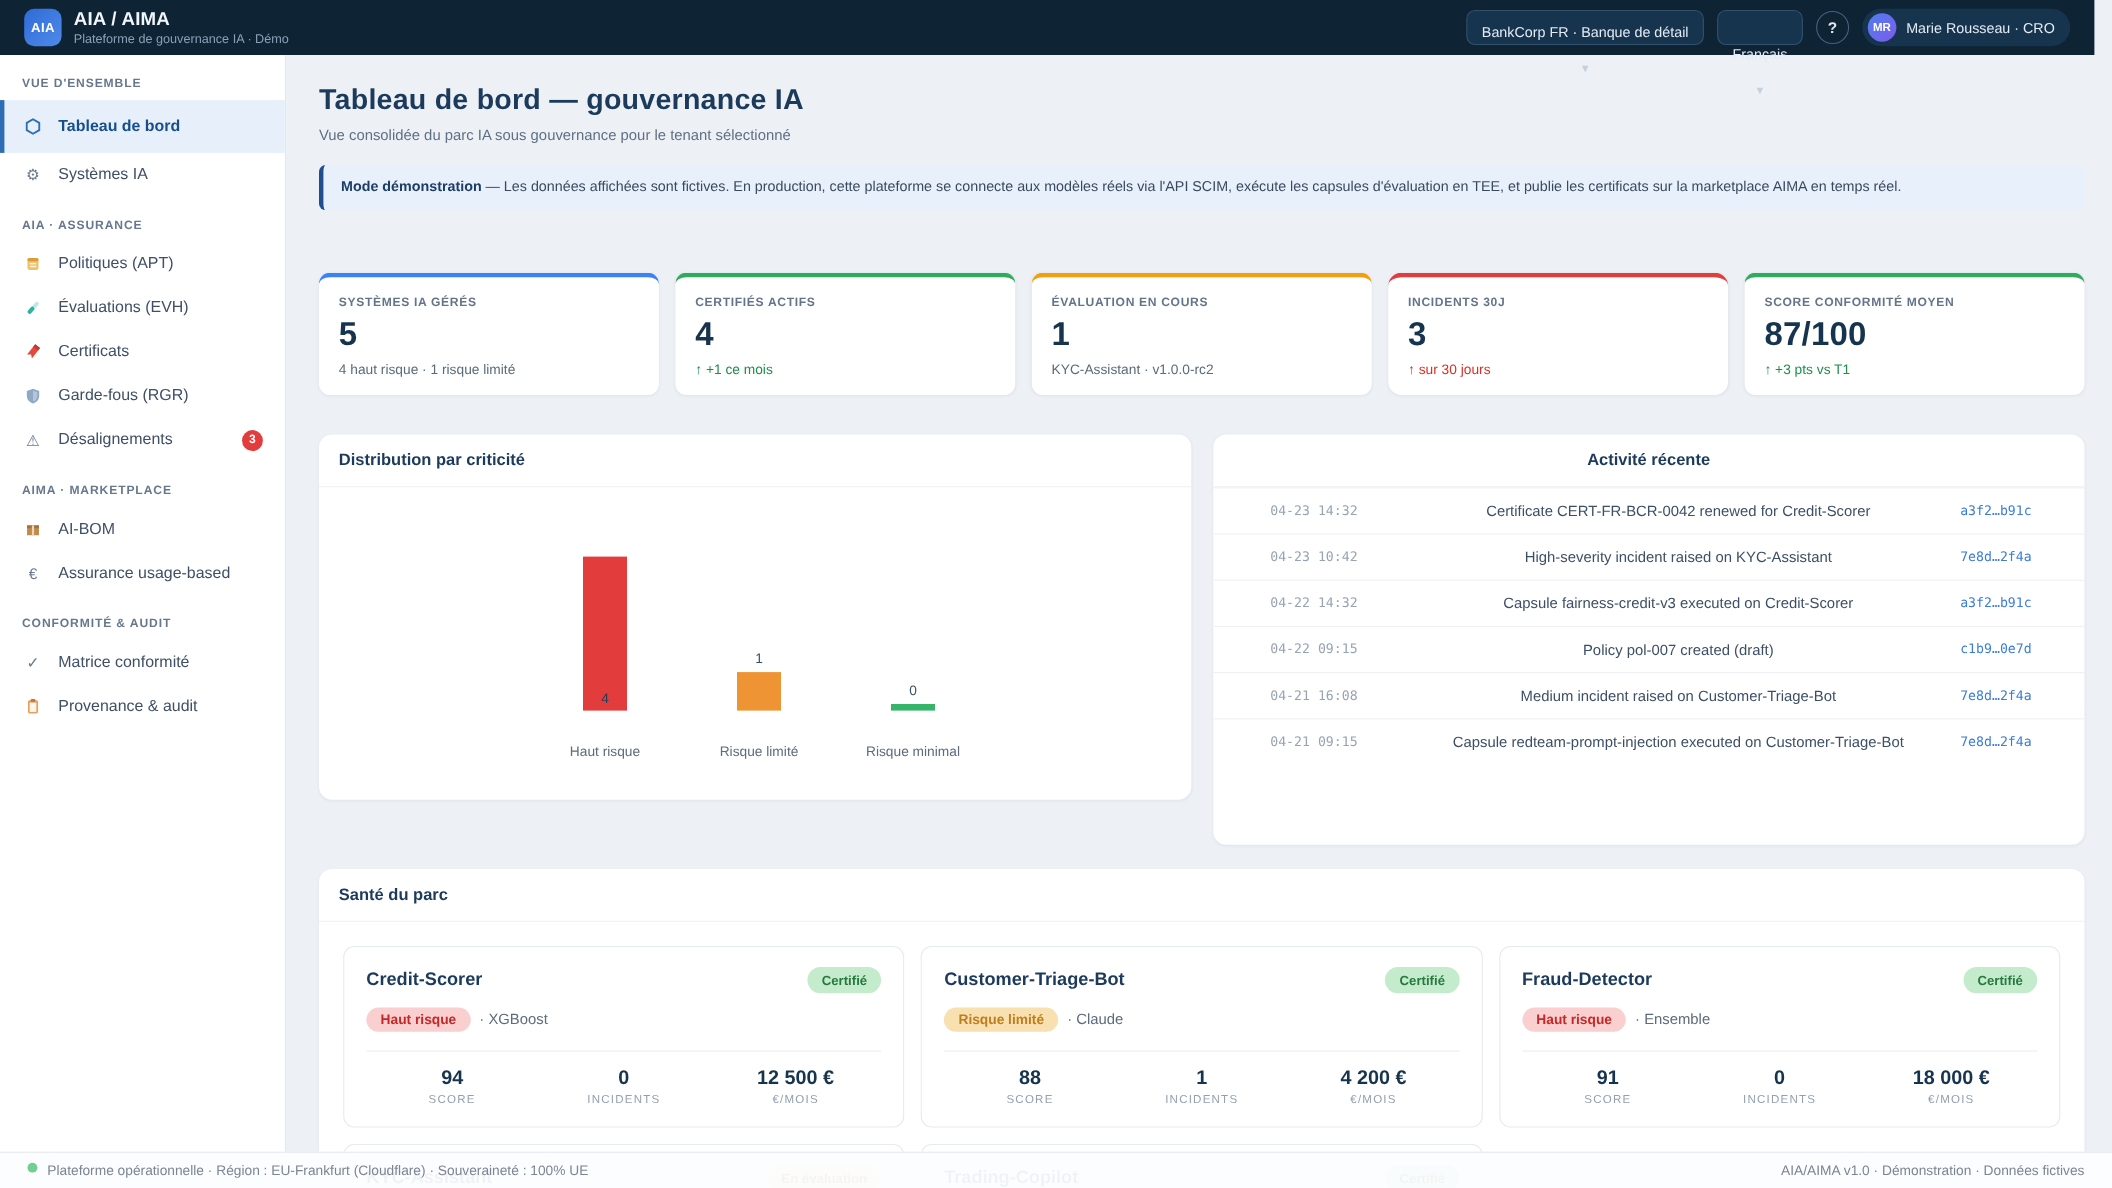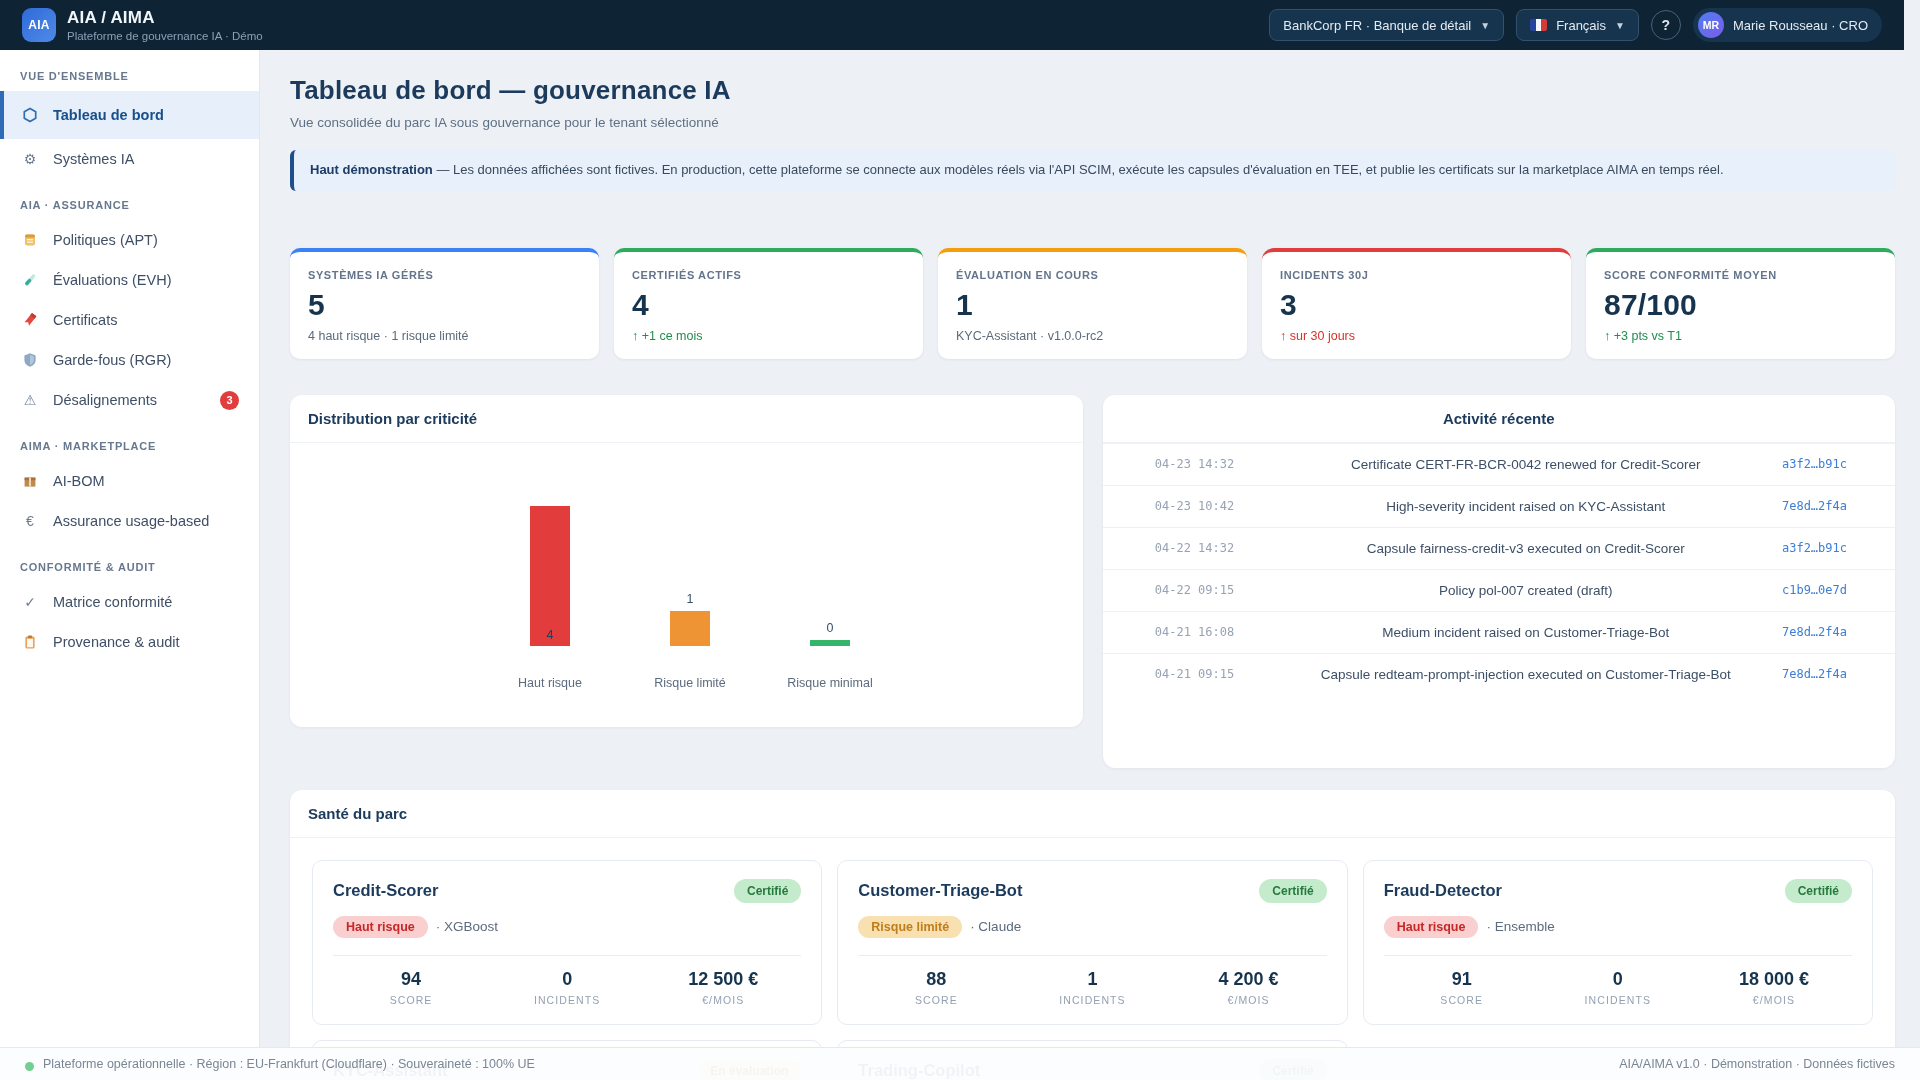--- a/index.html
+++ b/index.html
@@ -6,21 +6,21 @@
   body{background:#edf1f6;font-family:"Liberation Sans",sans-serif;}
   .app{position:relative;width:1920px;height:1080px;overflow:hidden;background:#edf1f6;}
 
   
   .topbar{position:absolute;top:0;left:0;right:16px;height:50px;background:#0e2334;display:flex;align-items:center;justify-content:space-between;padding:0 22px;box-sizing:border-box;z-index:40;}
   .brand{display:flex;align-items:center;gap:11px;}
   .logo{width:34px;height:34px;border-radius:9px;background:linear-gradient(135deg,#2f6bd8,#4f8ae8);color:#fff;font-weight:bold;font-size:12px;display:flex;align-items:center;justify-content:center;letter-spacing:.3px;}
   .brand-title{color:#f2f6fa;font-size:17px;font-weight:bold;letter-spacing:.2px;}
   .brand-sub{color:#8ba0b5;font-size:11.5px;margin-top:2px;}
   .top-actions{display:flex;align-items:center;gap:12px;}
-  .select{display:flex;align-items:center;gap:9px;background:#17344e;border:1px solid #33516d;border-radius:8px;color:#e3ebf3;font-size:13px;height:32px;padding:12px 13px;font-family:inherit;cursor:pointer;}
+  .select{display:flex;align-items:center;gap:20px;background:#17344e;border:1px solid #33516d;border-radius:8px;color:#e3ebf3;font-size:13px;height:32px;padding:12px 13px;font-family:inherit;cursor:pointer;flex-direction:column;}
   .chev{font-size:10px;color:#c3d1de;}
   .flag{width:17px;height:12px;border-radius:2px;overflow:hidden;display:inline-flex;}
   .flag i{flex:1;}
   .flag i:nth-child(1){background:#27459c;}
   .flag i:nth-child(2){background:#f5f7fa;}
   .flag i:nth-child(3){background:#d33b3b;}
   .help{width:30px;height:30px;border-radius:50%;background:transparent;border:1.5px solid #47627e;color:#dfe8f1;font-size:14px;font-weight:bold;cursor:pointer;display:flex;align-items:center;justify-content:center;font-family:inherit;}
   .userpill{display:flex;align-items:center;gap:9px;background:#17344e;border-radius:17px;height:34px;padding:0 14px 0 5px;cursor:pointer;}
   .avatar{width:26px;height:26px;border-radius:50%;background:linear-gradient(135deg,#4f7df2,#7c5ce8);color:#fff;font-size:10.5px;font-weight:bold;display:flex;align-items:center;justify-content:center;}
   .username{color:#e4ebf3;font-size:13px;}
@@ -88,21 +88,21 @@
   .risk-pill.high{background:#f9cfd0;color:#c62828;}
   .risk-pill.limited{background:#f8e0b0;color:#bf7d1e;}
   .sys-model{font-size:13.5px;color:#5d6b7e;}
   .sys-divider{border-top:1px solid #e9edf2;margin:17px 0 13px;}
   .sys-stats{display:grid;grid-template-columns:repeat(3,1fr);text-align:center;}
   .stat-val{font-size:18px;font-weight:bold;color:#17344f;}
   .stat-label{margin-top:4px;font-size:10.5px;letter-spacing:1.1px;color:#93a0b2;}
 
   
   .statusbar{position:absolute;left:0;right:0;bottom:0;height:33px;background:rgba(252,253,254,.95);border-top:1px solid #e4e9ef;display:flex;align-items:center;justify-content:space-between;padding:0 25px;box-sizing:border-box;z-index:50;font-size:12.5px;color:#7b8694;}
-  .foot-left{display:flex;align-items:flex-end;gap:9px;}
+  .foot-left{display:flex;align-items:flex-start;gap:9px;}
   .dot{width:9px;height:9px;border-radius:50%;background:#72cf92;}
 </style>
 </head>
 <body>
 
 <div class="app">
 
   <header class="topbar">
     <div class="brand">
       <div class="logo">AIA</div>
@@ -231,21 +231,21 @@
           </svg>
       </span>
       <span class="nav-label">Provenance &amp; audit</span>
     </div>
   </aside>
 
   <main class="main">
     <h1 class="page-title">Tableau de bord — gouvernance IA</h1>
     <p class="page-sub">Vue consolidée du parc IA sous gouvernance pour le tenant sélectionné</p>
 
-    <div class="banner"><strong>Haut démonstration</strong><span> — Les données affichées sont fictives. En production, cette plateforme se connecte aux modèles réels via l'API SCIM, exécute les capsules d'évaluation en TEE, et publie les certificats sur la marketplace AIMA en temps réel.</span></div>
+    <div class="banner"><strong>Mode démonstration</strong><span> — Les données affichées sont fictives. En production, cette plateforme se connecte aux modèles réels via l'API SCIM, exécute les capsules d'évaluation en TEE, et publie les certificats sur la marketplace AIMA en temps réel.</span></div>
 
     <div class="kpis">
       <div class="kpi" style="border-top-color: rgb(59, 130, 246);">
         <div class="kpi-label">SYSTÈMES IA GÉRÉS</div>
         <div class="kpi-value">5</div>
         <div class="kpi-sub sub-gray">4 haut risque · 1 risque limité</div>
       </div>
       <div class="kpi" style="border-top-color: rgb(46, 171, 92);">
         <div class="kpi-label">CERTIFIÉS ACTIFS</div>
         <div class="kpi-value">4</div>

